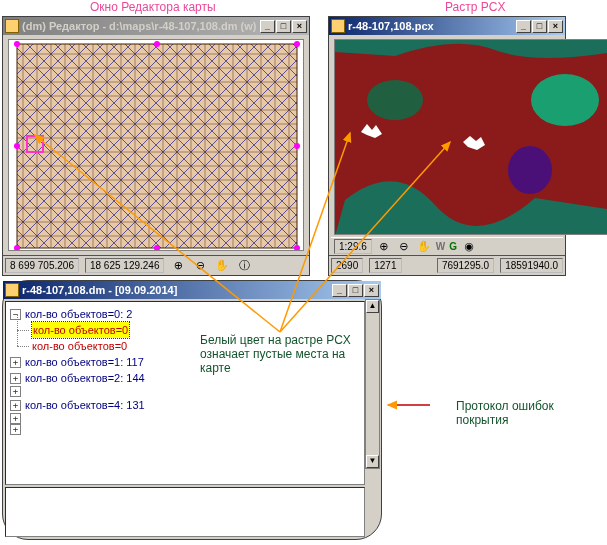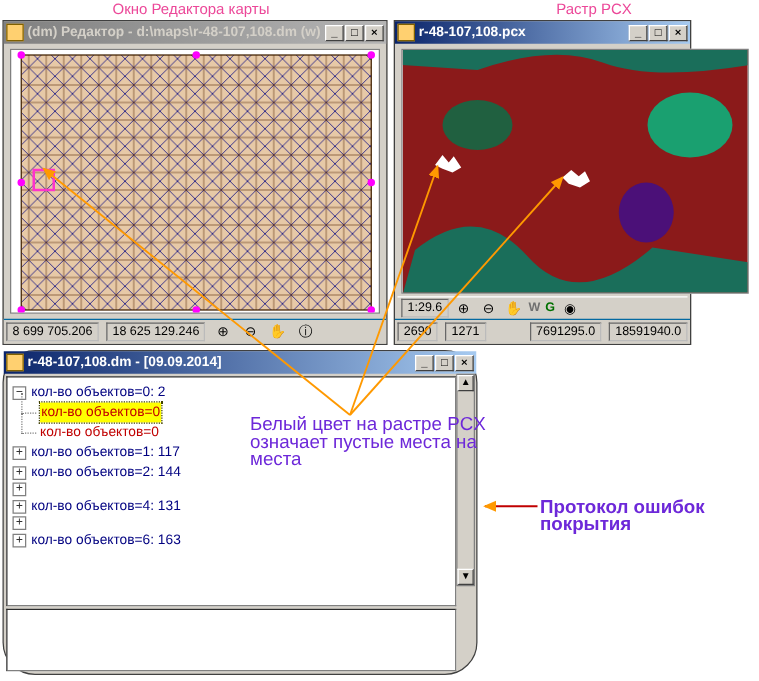--- a/index.html
+++ b/index.html
@@ -25,21 +25,21 @@
   .tree { padding: 4px; font-size: 11px; line-height: 16px; background: #fff; }
   .tree-line { white-space: nowrap; display: flex; align-items: center; }
   .exp { width: 11px; height: 11px; border: 1px solid #808080; background: #fff; font-size: 9px; line-height: 9px; text-align: center; margin-right: 4px; font-family: monospace; color: #333; }
   .node-text { color: #000080; }
   .child { margin-left: 22px; position: relative; }
   .child::before { content: ""; position: absolute; left: -15px; top: -8px; width: 1px; height: 16px; border-left: 1px dotted #808080; }
   .child::after { content: ""; position: absolute; left: -15px; top: 8px; width: 12px; height: 1px; border-top: 1px dotted #808080; }
   .selected { background: #ffff00; outline: 1px dotted #404000; padding: 0 1px; }
   .child .node-text.red { color: #c00000; }
 
-  .annot { position: absolute; color: #6d28d9; font-size: 15px; line-height: 14px; }
+  .annot { position: absolute; color: #14532d; font-size: 12px; line-height: 14px; }
 
   svg.overlay { position: absolute; top: 0; left: 0; pointer-events: none; }
 
   .scrollbar-v { position: absolute; right: 1px; top: 18px; bottom: 70px; width: 15px; background: #d4d0c8; border: 1px solid #808080; }
   .sb-btn { width: 13px; height: 13px; background: #d4d0c8; border-top: 1px solid #fff; border-left: 1px solid #fff; border-right: 1px solid #404040; border-bottom: 1px solid #404040; font-size: 8px; text-align: center; }
   .memo { position: absolute; left: 2px; right: 16px; bottom: 2px; height: 50px; background: #fff; border: 1px inset #808080; }
 </style>
 </head>
 <body>
 
@@ -80,21 +80,21 @@
   <div class="statusbar">
     <span class="stat-cell">8 699 705.206</span>
     <span class="stat-cell">18 625 129.246</span>
     <span class="tool-icon">⊕</span>
     <span class="tool-icon">⊖</span>
     <span class="tool-icon">✋</span>
     <span class="tool-icon">ⓘ</span>
   </div>
 </div>
 
-<div class="mdi-window" style="left:315px; top:16px; width:238px; height:260px;">
+<div class="mdi-window" style="left:328px; top:16px; width:238px; height:260px;">
   <div class="titlebar active">
     <span class="app-icon"></span>
     <span class="title-text">r-48-107,108.pcx</span>
     <div class="winbtns">
       <div class="winbtn">_</div>
       <div class="winbtn">□</div>
       <div class="winbtn">×</div>
     </div>
   </div>
   <div class="map-canvas" style="left:5px; top:22px; width:278px; height:196px;">
@@ -161,36 +161,35 @@
       </div>
     <div class="tree-line">
         <span class="exp">+</span>
         <span class="node-text">кол-во объектов=4: 131</span>
       </div>
     <div class="tree-line">
         <span class="exp">+</span>
       </div>
     <div class="tree-line">
         <span class="exp">+</span>
-        <span class="node-text">кол-во объектов=6: 163</span>
       </div>
   </div>
   <div class="scrollbar-v">
     <div class="sb-btn">▲</div>
     <div class="sb-btn" style="position:absolute;bottom:0;">▼</div>
   </div>
   <div class="memo"></div>
 </div>
 
 <div class="annot" style="left:200px; top:333px;">
   <span>Белый цвет на растре PCX</span><br>
   <span>означает пустые места на</span><br>
-  <span>места</span>
+  <span>карте</span>
 </div>
-<div class="annot" style="left:432px; top:399px; font-weight:bold;">Протокол ошибок покрытия</div>
+<div class="annot" style="left:456px; top:399px; font-weight:normal;">Протокол ошибок покрытия</div>
 
 <svg class="overlay" width="607" height="545">
   <defs>
     <marker id="ah" markerWidth="8" markerHeight="8" refX="6" refY="3" orient="auto">
       <path d="M0,0 L7,3 L0,6 Z" fill="#ff9900"></path>
     </marker>
   </defs>
   <line x1="280" y1="332" x2="35" y2="135" stroke="#ff9900" stroke-width="1.5" marker-end="url(#ah)"></line>
   <line x1="280" y1="332" x2="350" y2="133" stroke="#ff9900" stroke-width="1.5" marker-end="url(#ah)"></line>
   <line x1="280" y1="332" x2="450" y2="142" stroke="#ff9900" stroke-width="1.5" marker-end="url(#ah)"></line>

